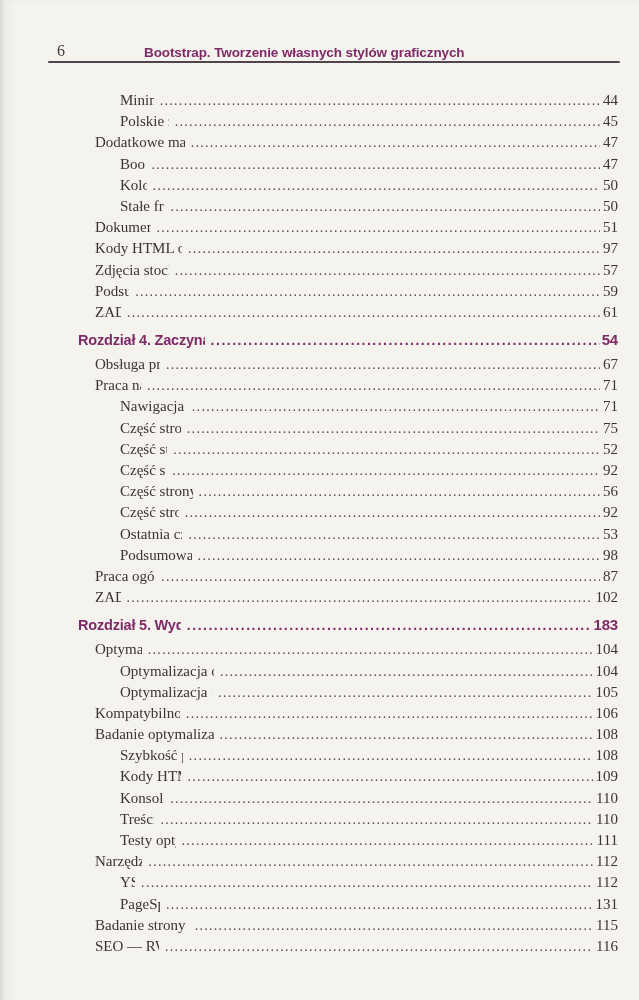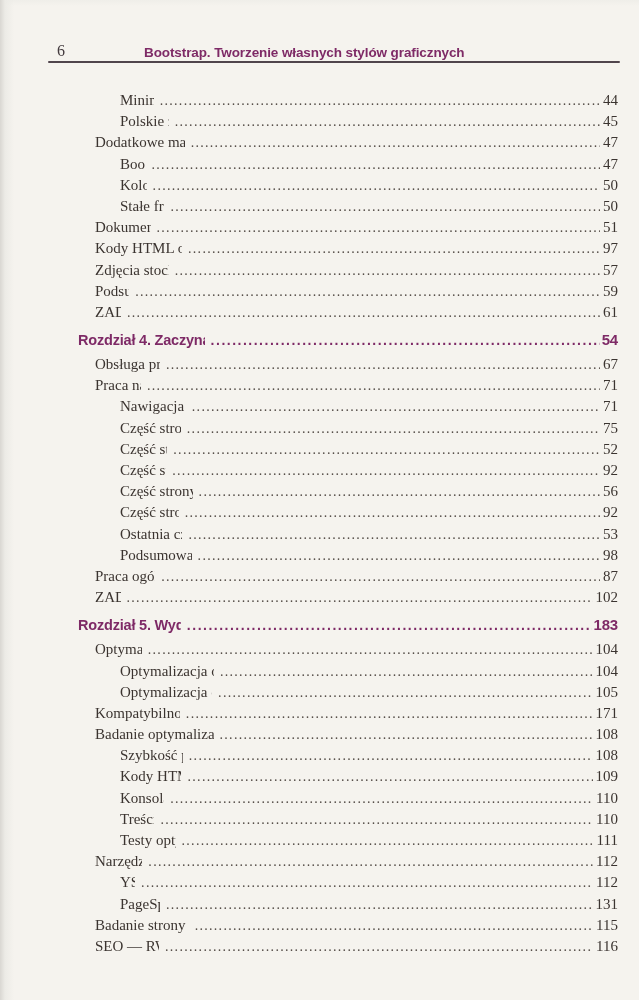--- a/index.html
+++ b/index.html
@@ -222,21 +222,21 @@
         <span class="pagenum">104</span>
       </div>
       <div class="row l2">
         <span class="label">Optymalizacja obrazów za pomocą narzędzi online</span>
         <span class="leader">....................................................................................................................................................................................................................................................................</span>
         <span class="pagenum">105</span>
       </div>
       <div class="row l1">
         <span class="label">Kompatybilność z różnymi przeglądarkami</span>
         <span class="leader">....................................................................................................................................................................................................................................................................</span>
-        <span class="pagenum">171</span>
+        <span class="pagenum">106</span>
       </div>
       <div class="row l1">
         <span class="label">Badanie optymalizacji strony za pomocą narzędzi deweloperskich</span>
         <span class="leader">....................................................................................................................................................................................................................................................................</span>
         <span class="pagenum">108</span>
       </div>
       <div class="row l2">
         <span class="label">Szybkość pobierania elementów</span>
         <span class="leader">....................................................................................................................................................................................................................................................................</span>
         <span class="pagenum">108</span>

